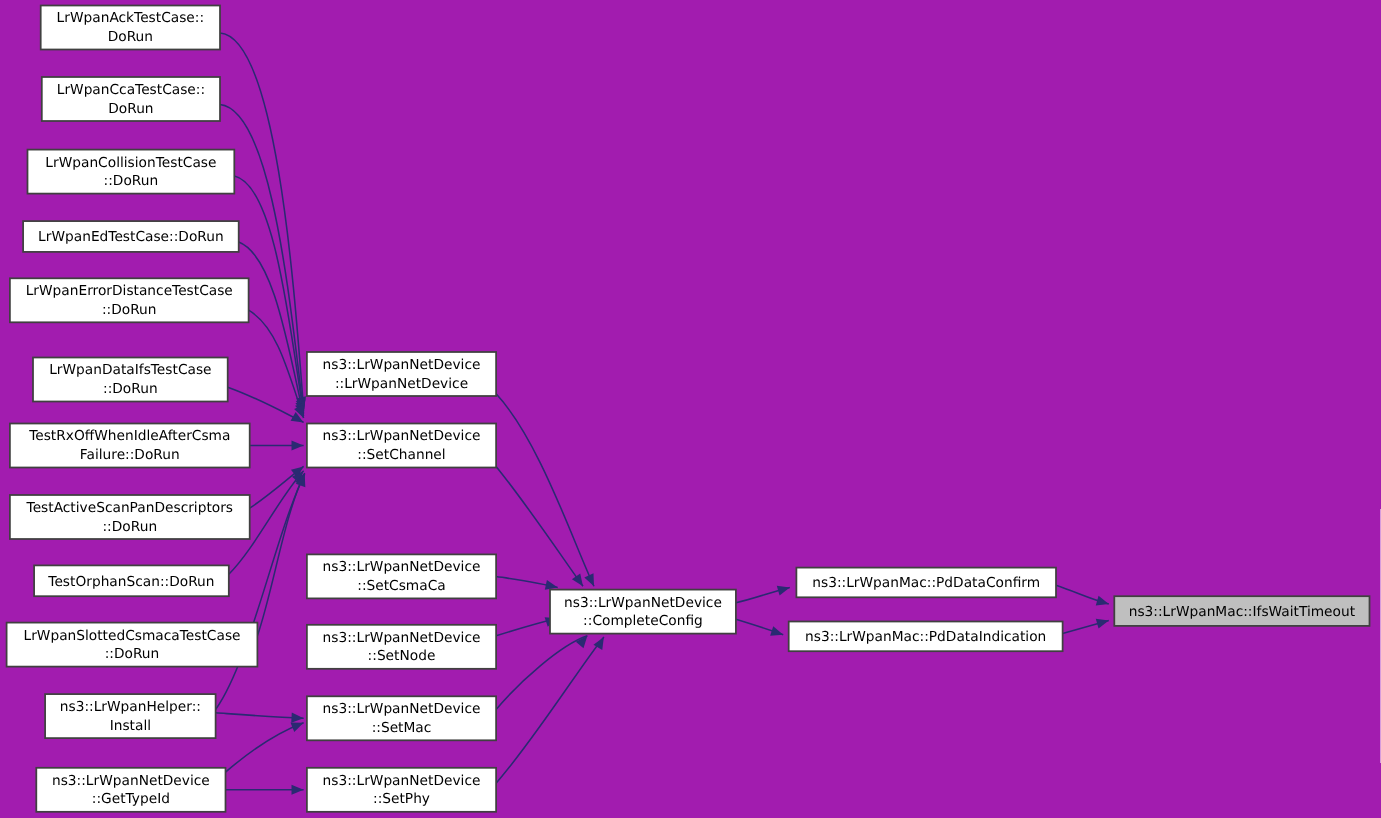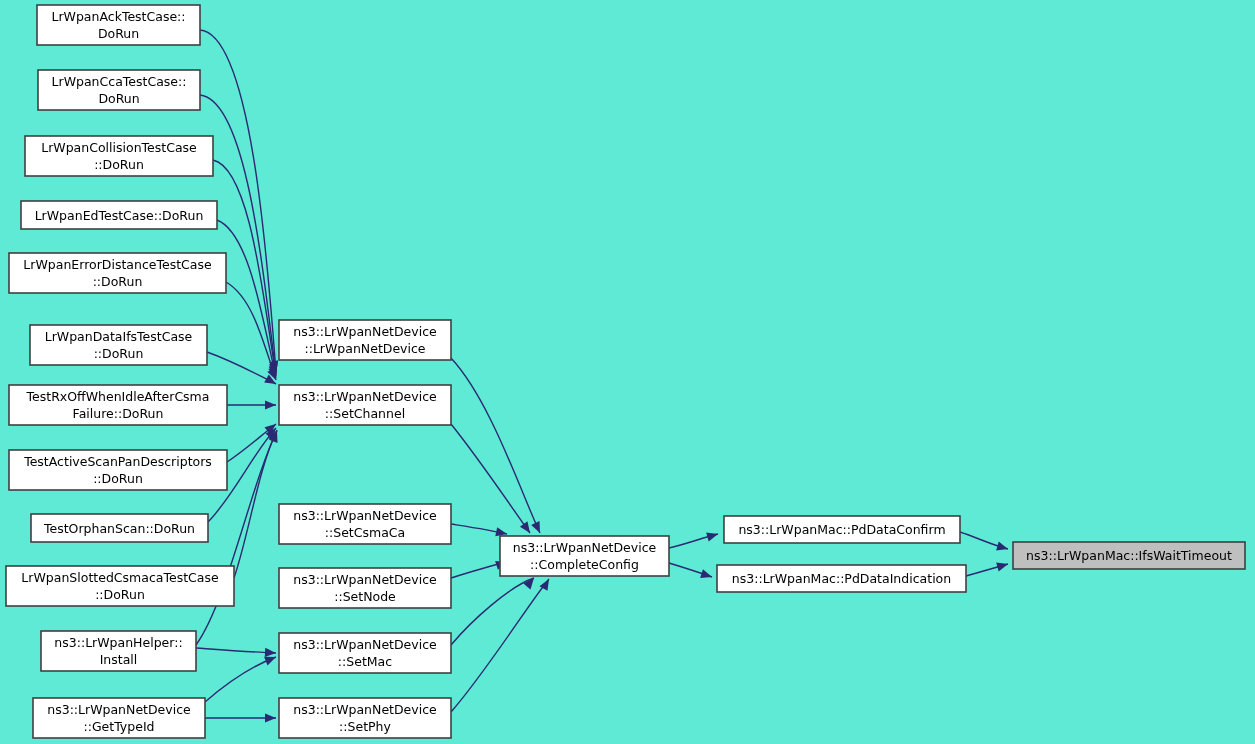--- a/index.html
+++ b/index.html
@@ -4,21 +4,21 @@
 <style>
   html, body {
     margin: 0;
     padding: 0;
     background: #ffffff;
   }
   #canvas-wrap {
     position: relative;
     width: 1255px;
     height: 744px;
-    background: #5eead4;
+    background: #a21caf;
     overflow: hidden;
     font-family: "DejaVu Sans", "Liberation Sans", sans-serif;
   }
   svg#graph {
     position: absolute;
     left: 0;
     top: 0;
     width: 1255px;
     height: 744px;
     display: block;

